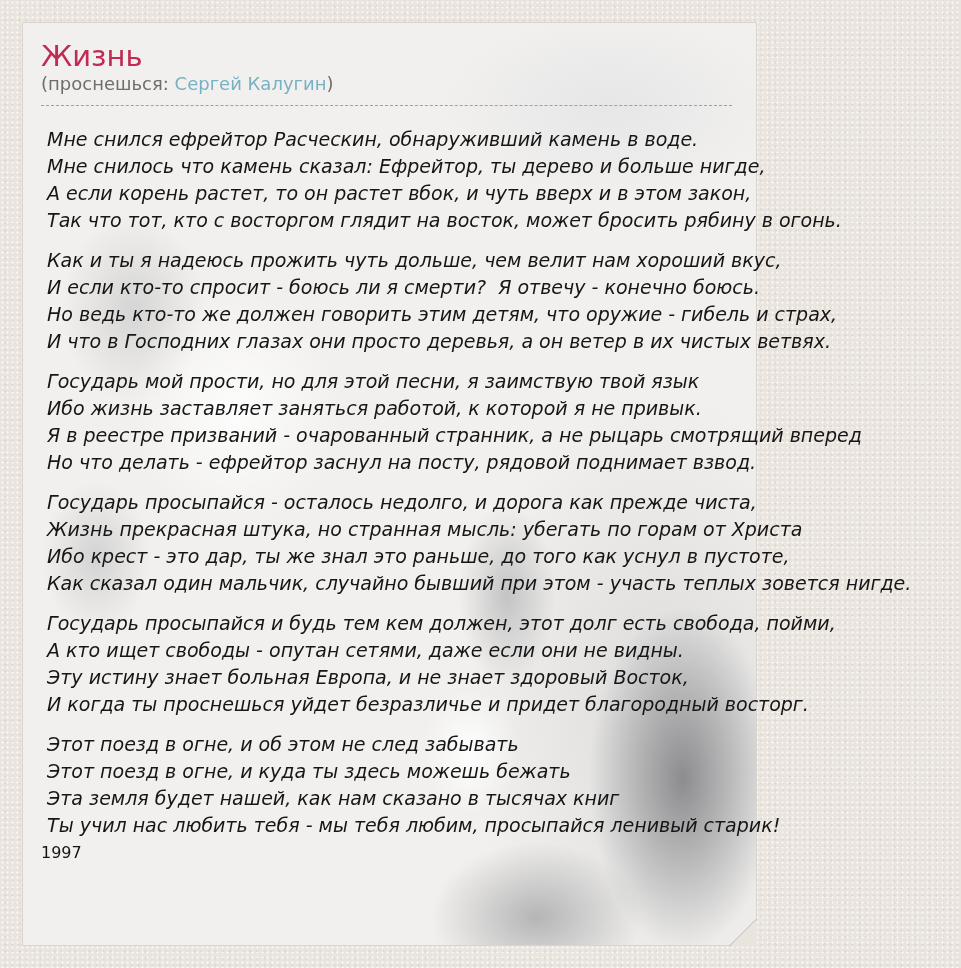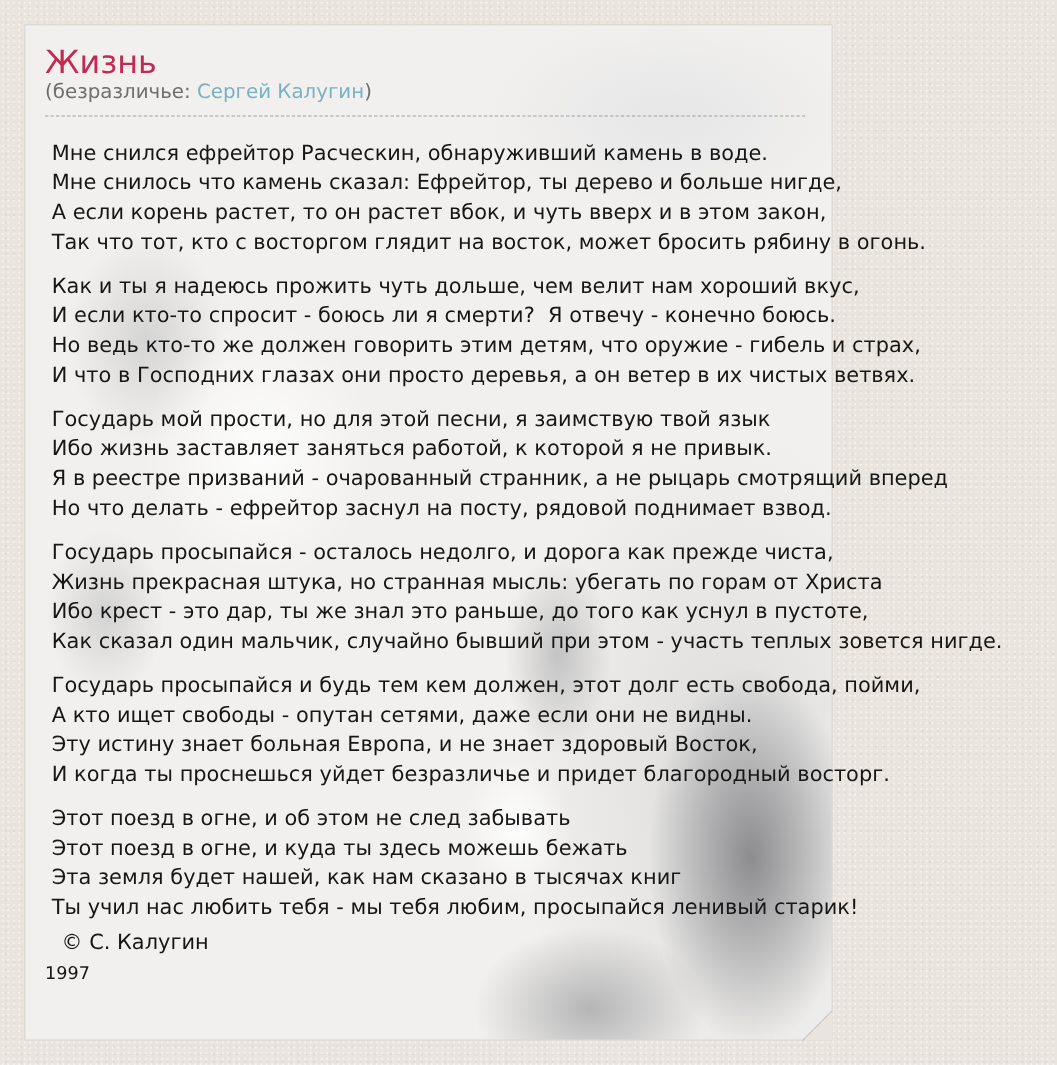--- a/index.html
+++ b/index.html
@@ -49,21 +49,21 @@
   .artist-line{
     font-size:18px;line-height:1.25;color:var(--label_gray);
     padding-bottom:9px;border-bottom:1px dashed #a0a0a0;
   }
   .artist-link{color:var(--link_color);text-decoration:none;cursor:pointer;}
   .dedication{font-size:19px;line-height:27px;margin-top:11px;}
   .lyrics{margin-top:20px;}
   pre.stanza{
     margin:0 0 13px 0;padding:0;
     font-family:"DejaVu Sans","Liberation Sans",sans-serif;
-    font-size:19px;line-height:27px;color:var(--text_color);
+    font-size:19px;line-height:27px;color:var(--text_color);font-style:italic;
   }
   pre.stanza:last-child{margin-bottom:0;}
   .copyright{font-size:19px;line-height:27px;margin-top:5px;padding-left:15px;}
   .year{font-size:16px;line-height:27px;}
   .fold-cover{
     position:absolute;right:-1px;bottom:-1px;width:0;height:0;
     border-style:solid;border-width:0 0 26px 26px;
     border-color:transparent transparent var(--page_bg) transparent;
   }
   .fold-edge{
@@ -72,21 +72,21 @@
   }
 </style>
 </head>
 <body>
 
 <div class="card">
   <div class="photo-bg"></div>
   <div class="content">
     <header>
       <h1 class="song-title">Жизнь</h1>
-      <div class="artist-line"><span>(безразличье: </span><a class="artist-link">Сергей Калугин</a><span>)</span></div>
+      <div class="artist-line"><span>(проснешься: </span><a class="artist-link">Сергей Калугин</a><span>)</span></div>
     </header>
     <div class="lyrics">
         <pre class="stanza"> Мне снился ефрейтор Расческин, обнаруживший камень в воде.
  Мне снилось что камень сказал: Ефрейтор, ты дерево и больше нигде,
  А если корень растет, то он растет вбок, и чуть вверх и в этом закон,
  Так что тот, кто с восторгом глядит на восток, может бросить рябину в огонь.</pre>
         <pre class="stanza"> Как и ты я надеюсь прожить чуть дольше, чем велит нам хороший вкус,
  И если кто-то спросит - боюсь ли я смерти?  Я отвечу - конечно боюсь.
  Но ведь кто-то же должен говорить этим детям, что оружие - гибель и страх,
  И что в Господних глазах они просто деревья, а он ветер в их чистых ветвях.</pre>
@@ -100,18 +100,17 @@
  Как сказал один мальчик, случайно бывший при этом - участь теплых зовется нигде.</pre>
         <pre class="stanza"> Государь просыпайся и будь тем кем должен, этот долг есть свобода, пойми,
  А кто ищет свободы - опутан сетями, даже если они не видны.
  Эту истину знает больная Европа, и не знает здоровый Восток,
  И когда ты проснешься уйдет безразличье и придет благородный восторг.</pre>
         <pre class="stanza"> Этот поезд в огне, и об этом не след забывать
  Этот поезд в огне, и куда ты здесь можешь бежать
  Эта земля будет нашей, как нам сказано в тысячах книг
  Ты учил нас любить тебя - мы тебя любим, просыпайся ленивый старик!</pre>
       </div>
-    <div class="copyright">© С. Калугин</div>
     <div class="year">1997</div>
   </div>
   <div class="fold-cover"></div>
   <div class="fold-edge"></div>
 </div>
 
 </body></html>

